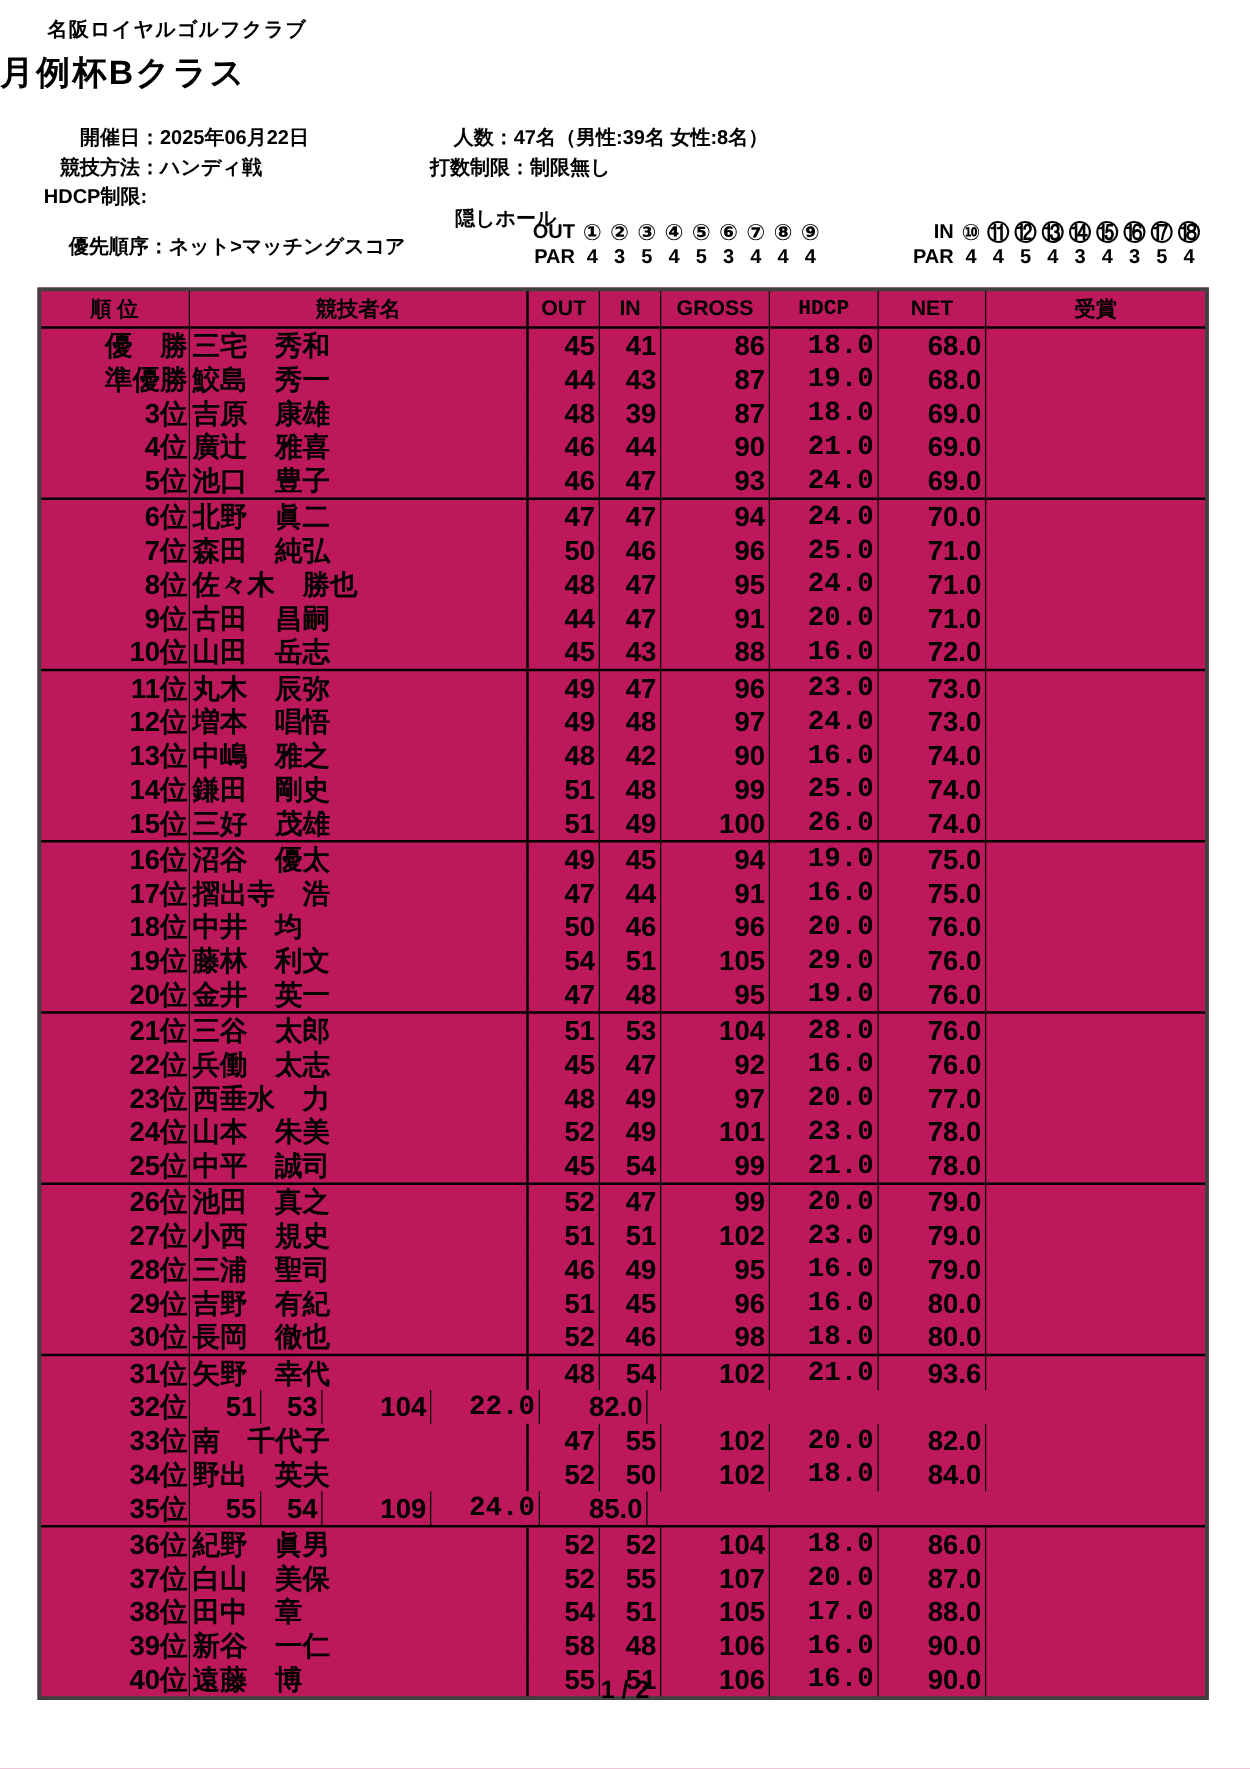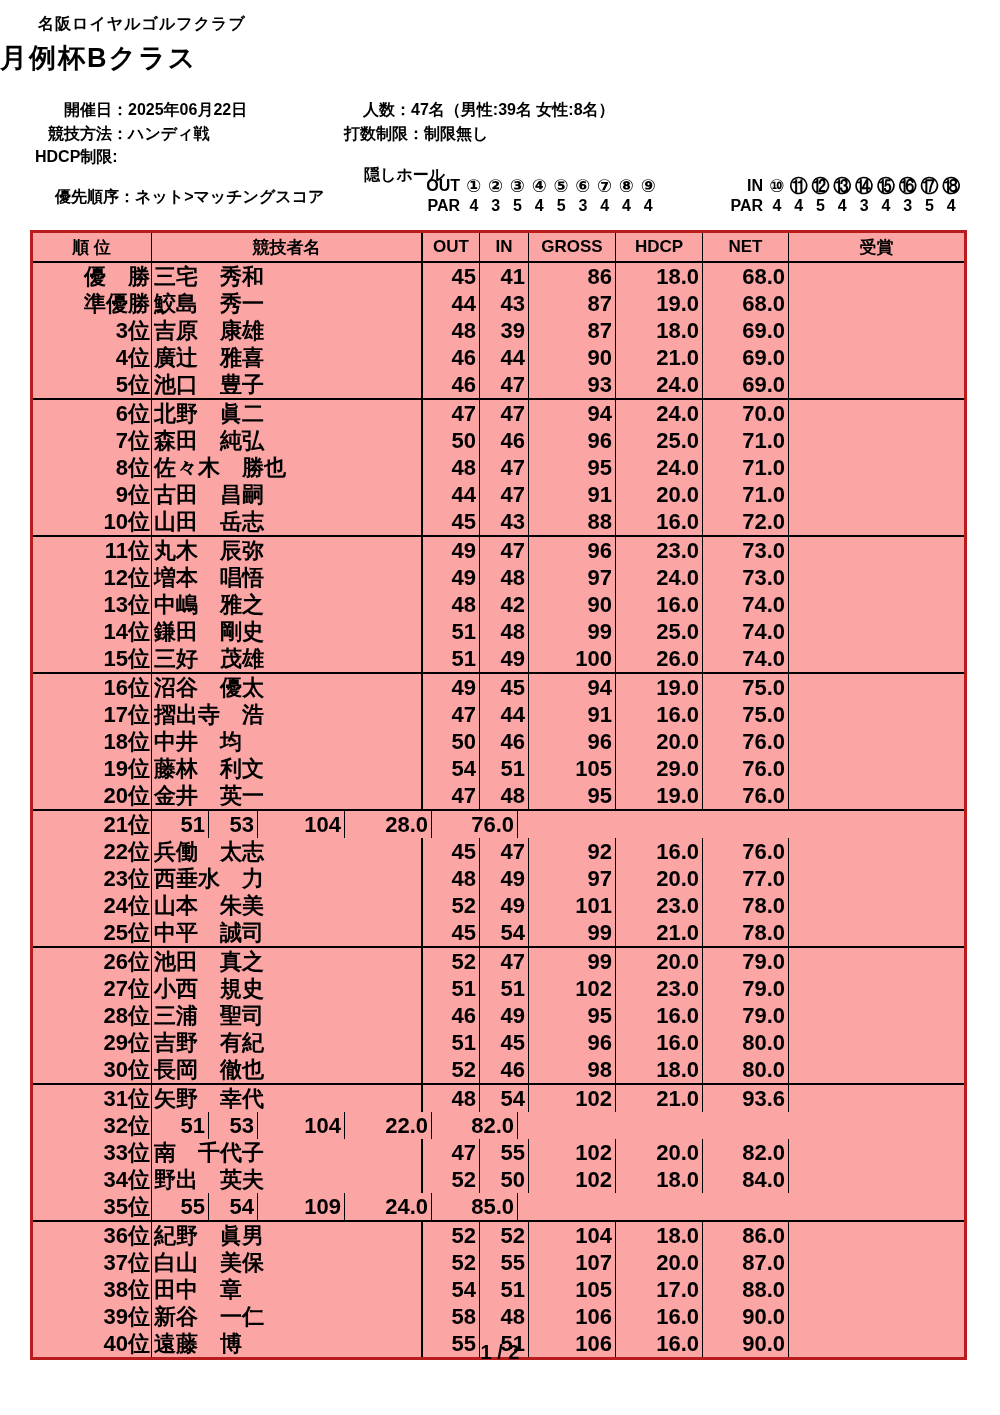--- a/index.html
+++ b/index.html
@@ -22,33 +22,33 @@
   .i-priority{left:55px;top:187px;}
   .holes-row{position:absolute;display:flex;align-items:center;height:20px;}
   .holes-row .hlabel{width:40px;text-align:right;padding-right:3px;font-size:16px;}
   .holes-row .hole{width:21.8px;text-align:center;font-size:18px;line-height:20px;}
   .holes-row.pars .hole{font-size:16px;}
   .r-out-n{left:420px;top:176px;}
   .r-out-p{left:420px;top:196px;}
   .r-in-n{left:723px;top:176px;}
   .r-in-p{left:723px;top:196px;}
 
-  .rtable{position:absolute;left:30px;top:230px;width:937px;border:3px solid #b91c1c;box-sizing:border-box;background:#fca5a5;}
+  .rtable{position:absolute;left:30px;top:230px;width:937px;border:3px solid #404040;box-sizing:border-box;background:#be185d;}
   .thead{display:flex;height:28px;border-bottom:2px solid #000;}
   .trow{display:flex;height:27px;}
   .trow.group-start{border-top:2px solid #000;}
   .tcell{box-sizing:border-box;border-right:1px solid #000;display:flex;align-items:center;overflow:hidden;white-space:pre;}
   .tcell:last-child{border-right:none;}
   .thead .tcell{justify-content:center;font-size:17px;}
   .col-rank{width:119px;justify-content:flex-end;padding-right:1px;}
   .col-name{width:271px;justify-content:flex-start;padding-left:2px;border-right-width:2px !important;}
   .col-out{width:57px;}
   .col-in{width:49px;}
   .col-gross{width:87px;}
-  .col-hdcp{width:87px;}
+  .col-hdcp{width:87px;font-family:Liberation Mono, monospace;}
   .col-net{width:86px;}
   .col-award{flex:1;}
   .trow .tcell{font-size:22px;line-height:27px;}
   .trow .col-out,.trow .col-in,.trow .col-gross,.trow .col-hdcp,.trow .col-net{justify-content:flex-end;padding-right:3px;}
   .page-num{left:0;right:0;top:1341px;text-align:center;font-size:20px;}
 </style>
 </head>
 <body>
 
 <div class="abs club-name">名阪ロイヤルゴルフクラブ</div>
@@ -326,20 +326,21 @@
         <div class="tcell col-name">金井　英一</div>
         <div class="tcell col-out">47</div>
         <div class="tcell col-in">48</div>
         <div class="tcell col-gross">95</div>
         <div class="tcell col-hdcp">19.0</div>
         <div class="tcell col-net">76.0</div>
         <div class="tcell col-award"></div>
       </div>
       <div class="trow group-start">
         <div class="tcell col-rank">21位</div>
+        <div class="tcell col-name">三谷　太郎</div>
         <div class="tcell col-out">51</div>
         <div class="tcell col-in">53</div>
         <div class="tcell col-gross">104</div>
         <div class="tcell col-hdcp">28.0</div>
         <div class="tcell col-net">76.0</div>
         <div class="tcell col-award"></div>
       </div>
       <div class="trow">
         <div class="tcell col-rank">22位</div>
         <div class="tcell col-name">兵働　太志</div>

